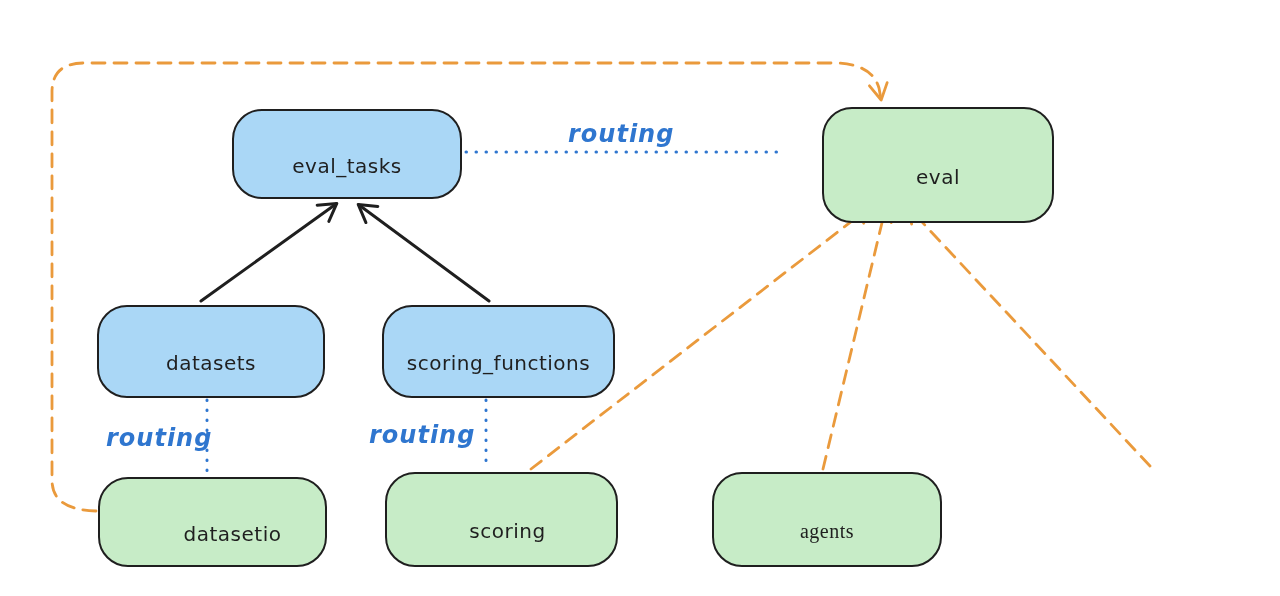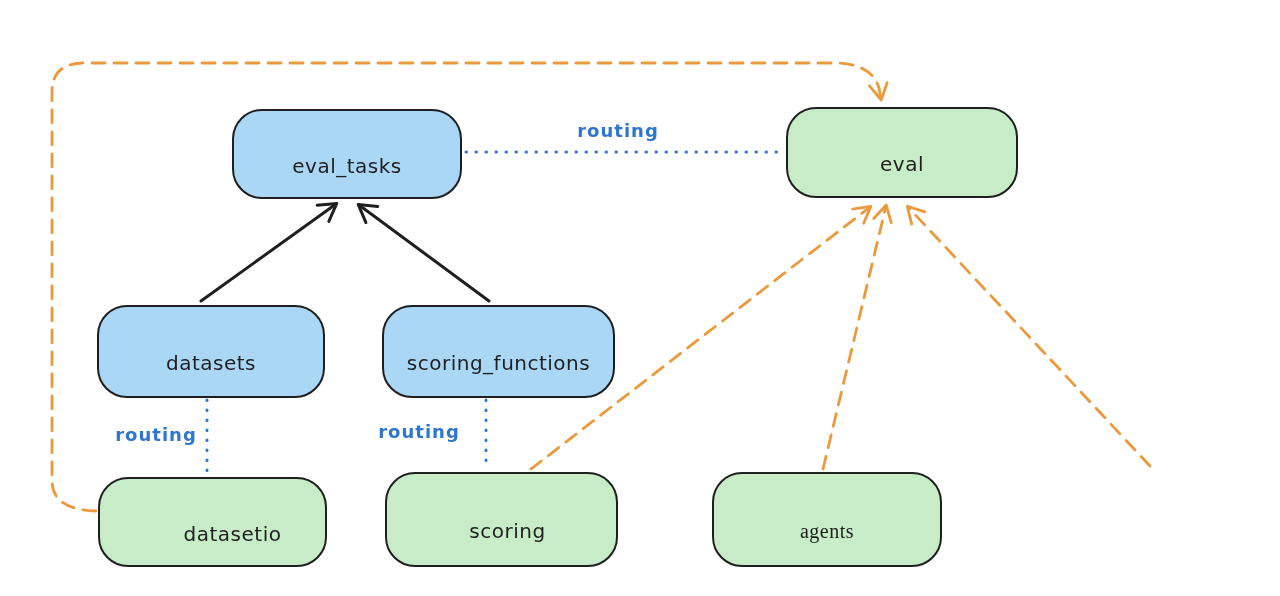--- a/index.html
+++ b/index.html
@@ -34,25 +34,26 @@
     font-size:20px;
     letter-spacing:0.5px;
     cursor:pointer;
   }
   .node.blue{background:var(--node-blue-fill);}
   .node.green{background:var(--node-green-fill);}
   .node-label{pointer-events:none;margin-top:23px;}
   .routing-label{
     position:absolute;
     color:var(--accent-blue);
-    font-size:18px;
+    font-size:24px;
     font-weight:bold;
     letter-spacing:1px;
     text-align:center;
     cursor:pointer;
+    font-style:italic;
   }
 </style>
 </head>
 <body>
 
 <div class="canvas">
 
   <svg class="edges" viewBox="0 0 1280 596" xmlns="http://www.w3.org/2000/svg">
     <defs>
       <marker id="arrow-black" markerUnits="userSpaceOnUse" markerWidth="44" markerHeight="44" viewBox="-22 -22 44 44" refX="-1" refY="0" orient="auto">
@@ -73,21 +74,21 @@
     <path class="edge-orange-dashed" d="M 96 511 C 72 510 52 504 52 480 L 52 92 Q 52 63 84 63 L 836 63 Q 872 64 879 88 L 881 99" marker-end="url(#arrow-orange)"></path>
     <path class="edge-orange-dashed" d="M 531 469 L 870 207" marker-end="url(#arrow-orange)"></path>
     <path class="edge-orange-dashed" d="M 823 469 L 886 206" marker-end="url(#arrow-orange)"></path>
     <path class="edge-orange-dashed" d="M 1150 466 L 908 207" marker-end="url(#arrow-orange)"></path>
   </svg>
 
   <div class="node blue" style="left:232px;top:109px;width:230px;height:90px;">
     <span class="node-label">eval_tasks</span>
   </div>
 
-  <div class="node green" style="left:786px;top:107px;width:232px;height:91px;">
+  <div class="node green" style="left:822px;top:107px;width:232px;height:116px;">
     <span class="node-label">eval</span>
   </div>
 
   <div class="node blue" style="left:97px;top:305px;width:228px;height:93px;">
     <span class="node-label">datasets</span>
   </div>
 
   <div class="node blue" style="left:382px;top:305px;width:233px;height:93px;">
     <span class="node-label">scoring_functions</span>
   </div>

